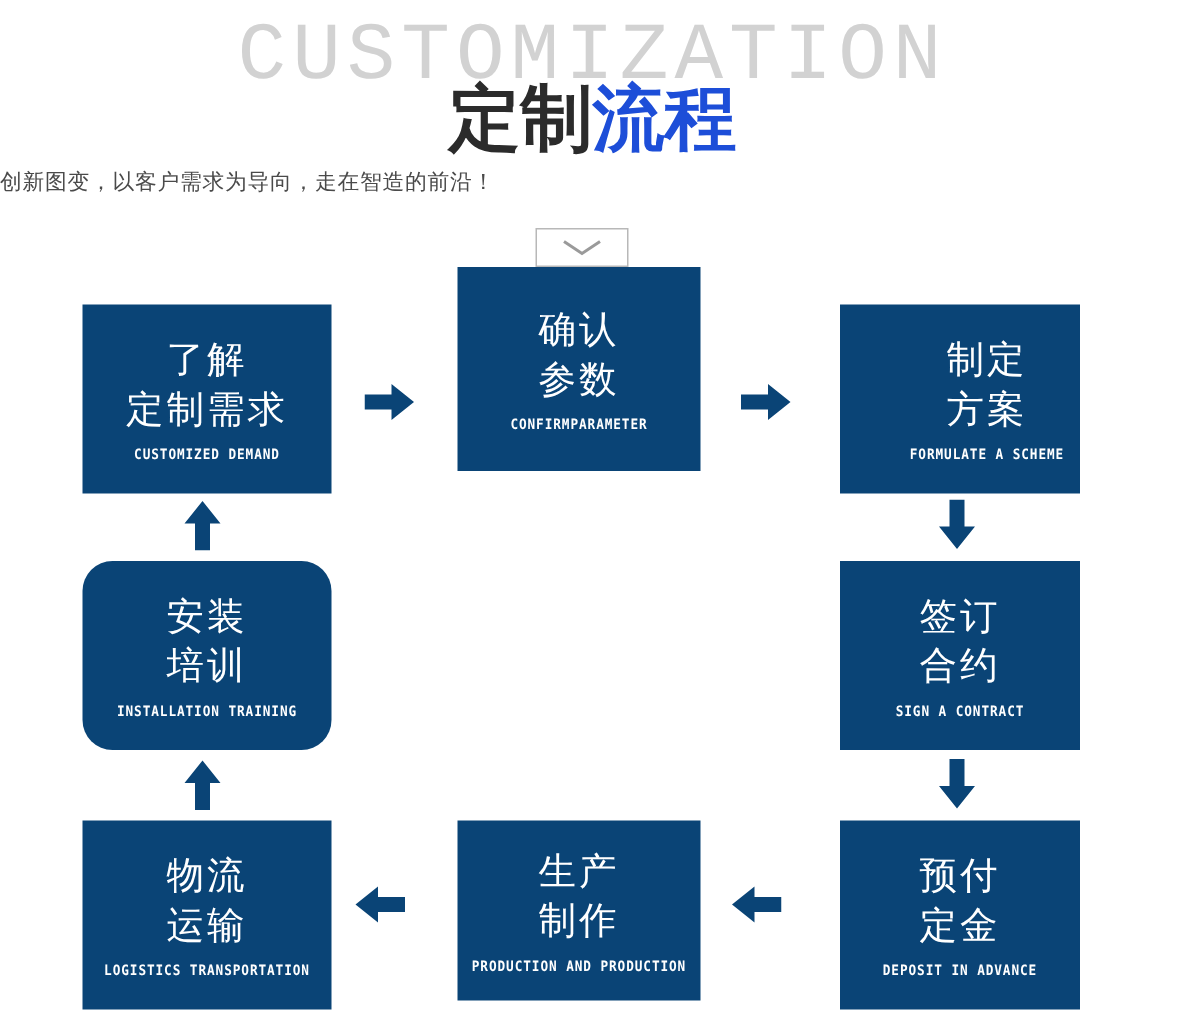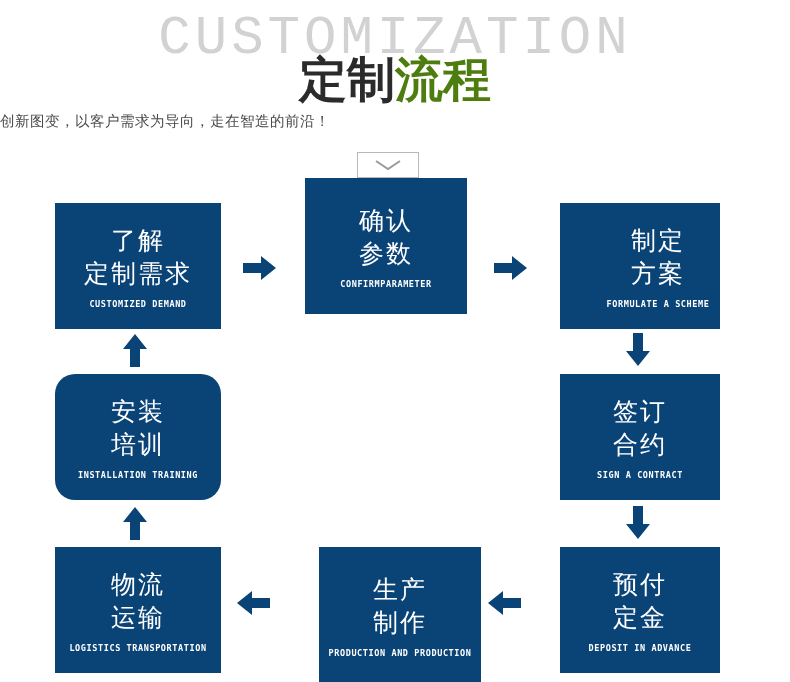--- a/index.html
+++ b/index.html
@@ -52,21 +52,21 @@
     left: 0;
     top: 55px;
     width: 790px;
     text-align: center;
     font-size: 48px;
     font-weight: 700;
     line-height: 1.05;
     white-space: nowrap;
   }
   .maintitle .dark { color: #2b2b2b; }
-  .maintitle .blue { color: #4d7c0f; }
+  .maintitle .blue { color: #1d4ed8; }
 
   .subtitle {
     position: absolute;
     left: 0;
     top: 112px;
     width: 790px;
     font-size: 14.5px;
     color: #4a4a4a;
     letter-spacing: 0.5px;
     white-space: nowrap;
@@ -114,21 +114,21 @@
     white-space: nowrap;
     transform: scaleY(1.12);
   }
 
   
   #box-demand      { left: 55px;  top: 203px; width: 166px; height: 126px; }
   #box-confirm     { left: 305px; top: 178px; width: 162px; height: 136px; }
   #box-scheme      { left: 560px; top: 203px; width: 160px; height: 126px; padding-left: 36px; }
   #box-contract    { left: 560px; top: 374px; width: 160px; height: 126px; }
   #box-deposit     { left: 560px; top: 547px; width: 160px; height: 126px; }
-  #box-production  { left: 319px; top: 547px; width: 162px; height: 136px; }
+  #box-production  { left: 305px; top: 547px; width: 162px; height: 120px; }
   #box-logistics   { left: 55px;  top: 547px; width: 166px; height: 126px; }
   #box-training    { left: 55px;  top: 374px; width: 166px; height: 126px; border-radius: 20px; }
 
   
   .arrow { position: absolute; }
   .arrow svg { display: block; }
 
   #arrow-demand-confirm   { left: 243px; top: 255px; }
   #arrow-confirm-scheme   { left: 494px; top: 255px; }
   #arrow-scheme-contract  { left: 625px; top: 333px; }

